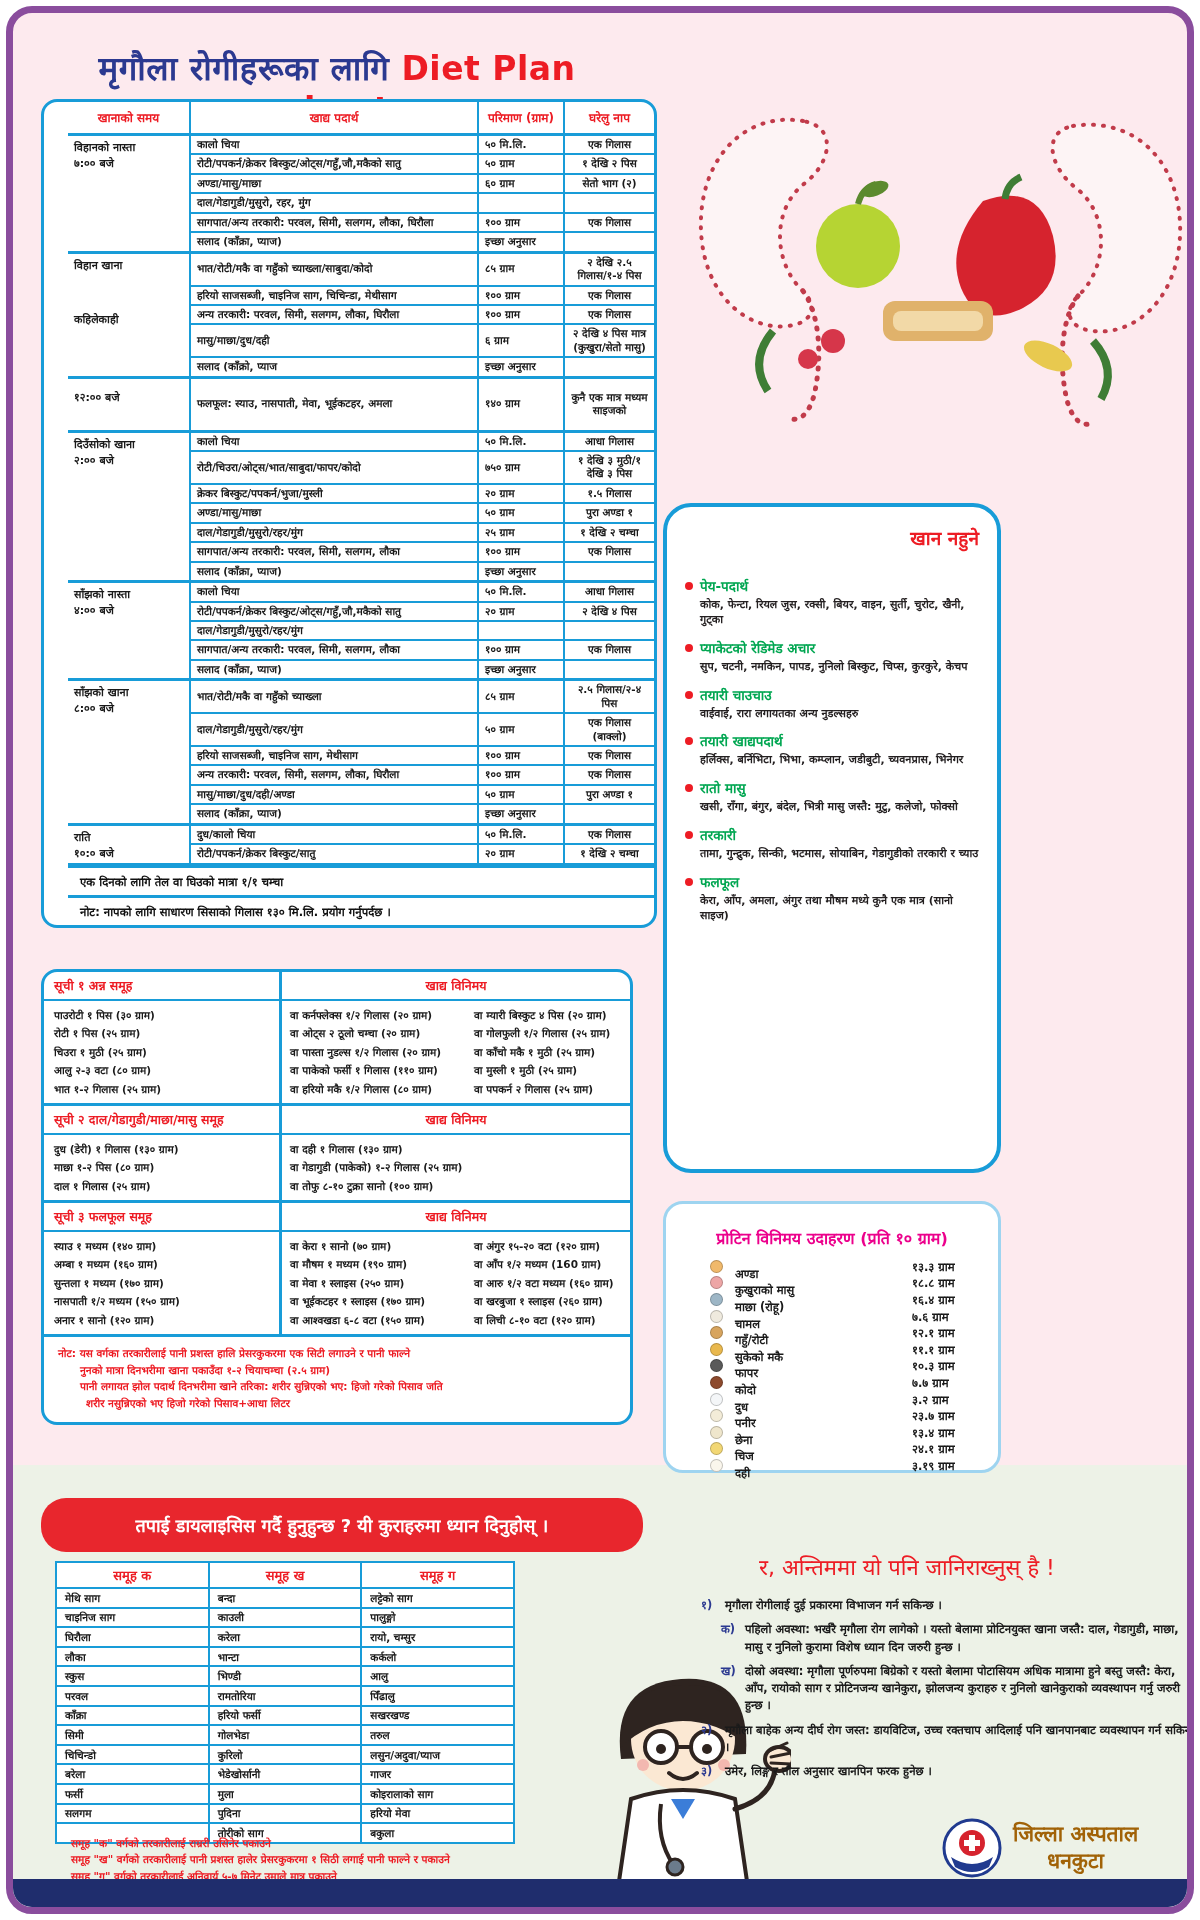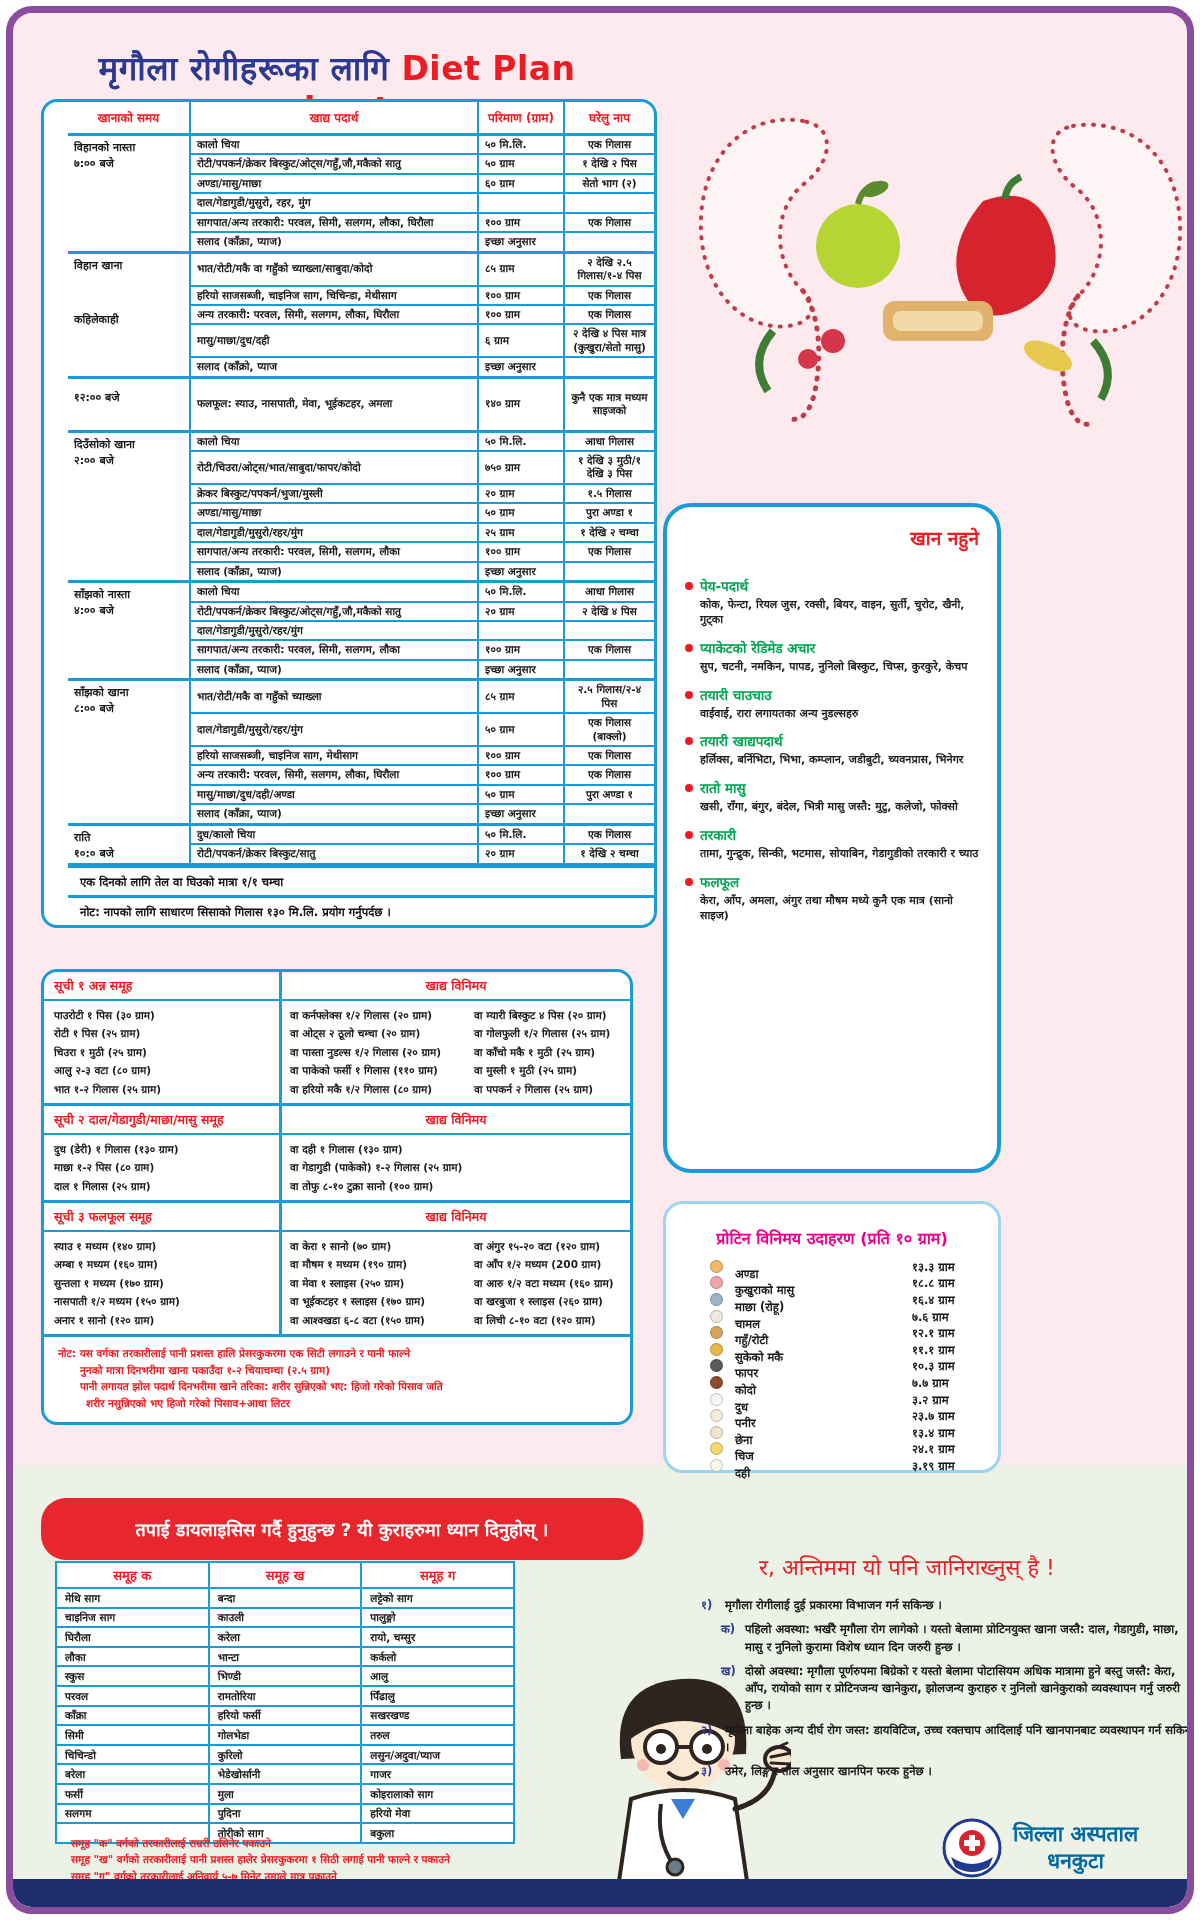--- a/index.html
+++ b/index.html
@@ -50,36 +50,36 @@
 
   
   .protein{position:absolute;left:650px;top:1188px;width:338px;height:272px;background:#fff;border:3px solid #9ed4f0;border-radius:20px;padding:10px 14px;box-sizing:border-box;}
   .protein h2{color:#ec008c;font-size:16px;text-align:center;margin:13px 0 9px;font-weight:bold;}
   .prow{display:flex;align-items:center;font-size:11.5px;font-weight:bold;color:#1a1a1a;height:16.6px;}
   .picon{width:11px;height:11px;border-radius:50%;margin:0 12px 0 30px;border:1px solid rgba(0,0,0,.22);flex:0 0 auto;}
   .pname{flex:1;margin-top:14px;}
   .pval{width:72px;text-align:left;}
 
   
-  .banner{position:absolute;left:28px;top:1485px;width:602px;height:62px;background:#e8262d;border-radius:25px;color:#fff;display:flex;align-items:center;justify-content:center;font-size:18px;font-weight:bold;}
+  .banner{position:absolute;left:28px;top:1485px;width:602px;height:54px;background:#e8262d;border-radius:25px;color:#fff;display:flex;align-items:center;justify-content:center;font-size:18px;font-weight:bold;}
   table.veg{position:absolute;left:42px;top:1548px;width:460px;border-collapse:collapse;font-size:10.5px;table-layout:fixed;}
   .veg th{color:#ed1c24;font-size:13px;border:2px solid #189cd8;padding:3px;background:#fff;font-weight:bold;}
   .veg td{border:2px solid #189cd8;padding:1px 8px;font-weight:600;background:#fff;height:15.6px;color:#1a1a1a;}
   .vnotes{position:absolute;left:58px;top:1822px;font-size:10.5px;font-weight:600;line-height:1.55;}
   .vnotes .r{color:#ed1c24;} .vnotes .b{color:#2b3990;}
 
   
   .info-title{position:absolute;left:600px;top:1538px;width:588px;color:#ed1c24;font-size:22px;font-weight:normal;text-align:center;}
   .info-list{position:absolute;left:688px;top:1584px;width:498px;font-size:11.5px;font-weight:600;color:#1a1a1a;line-height:1.5;}
   .iitem{display:flex;gap:6px;margin-bottom:7px;}
   .iitem.indent1{margin-left:20px;}
   .inum{color:#2b3990;font-weight:bold;min-width:18px;flex:0 0 auto;}
 
   .logo{position:absolute;left:928px;top:1804px;display:flex;align-items:center;gap:10px;}
-  .logo-text{color:#0369a1;font-weight:bold;font-size:21px;text-align:center;line-height:1.3;}
+  .logo-text{color:#a16207;font-weight:bold;font-size:21px;text-align:center;line-height:1.3;}
 
   .kidneys{position:absolute;left:640px;top:78px;width:548px;height:345px;}
   .doctor{position:absolute;left:578px;top:1626px;width:200px;height:256px;}
 </style>
 </head>
 <body>
 
 <div class="poster">
   <div class="frame">
     <div class="green-zone"></div>
@@ -401,21 +401,21 @@
             </div>
             <div class="xmid">
               <div class="xitem">वा केरा १ सानो (७० ग्राम)</div>
               <div class="xitem">वा मौषम १ मध्यम (१९० ग्राम)</div>
               <div class="xitem">वा मेवा १ स्लाइस (२५० ग्राम)</div>
               <div class="xitem">वा भूईकटहर १ स्लाइस (१७० ग्राम)</div>
               <div class="xitem">वा आश्वखडा ६-८ वटा (१५० ग्राम)</div>
             </div>
             <div class="xright">
               <div class="xitem">वा अंगुर १५-२० वटा (१२० ग्राम)</div>
-              <div class="xitem">वा आँप १/२ मध्यम (200 ग्राम)</div>
+              <div class="xitem">वा आँप १/२ मध्यम (160 ग्राम)</div>
               <div class="xitem">वा आरु १/२ वटा मध्यम (१६० ग्राम)</div>
               <div class="xitem">वा खरबुजा १ स्लाइस (२६० ग्राम)</div>
               <div class="xitem">वा लिची ८-१० वटा (१२० ग्राम)</div>
             </div>
           </div>
         </div>
         <div class="xnotes">
           <div class="n0">नोट: यस वर्गका तरकारीलाई पानी प्रशस्त हालि प्रेसरकुकरमा एक सिटी लगाउने र पानी फाल्ने</div>
           <div class="n1">नुनको मात्रा दिनभरीमा खाना पकाउँदा १-२ चियाचम्चा (२.५ ग्राम)</div>
           <div class="n2">पानी लगायत झोल पदार्थ दिनभरीमा खाने तरिका: शरीर सुन्निएको भए: हिजो गरेको पिसाव जति</div>

